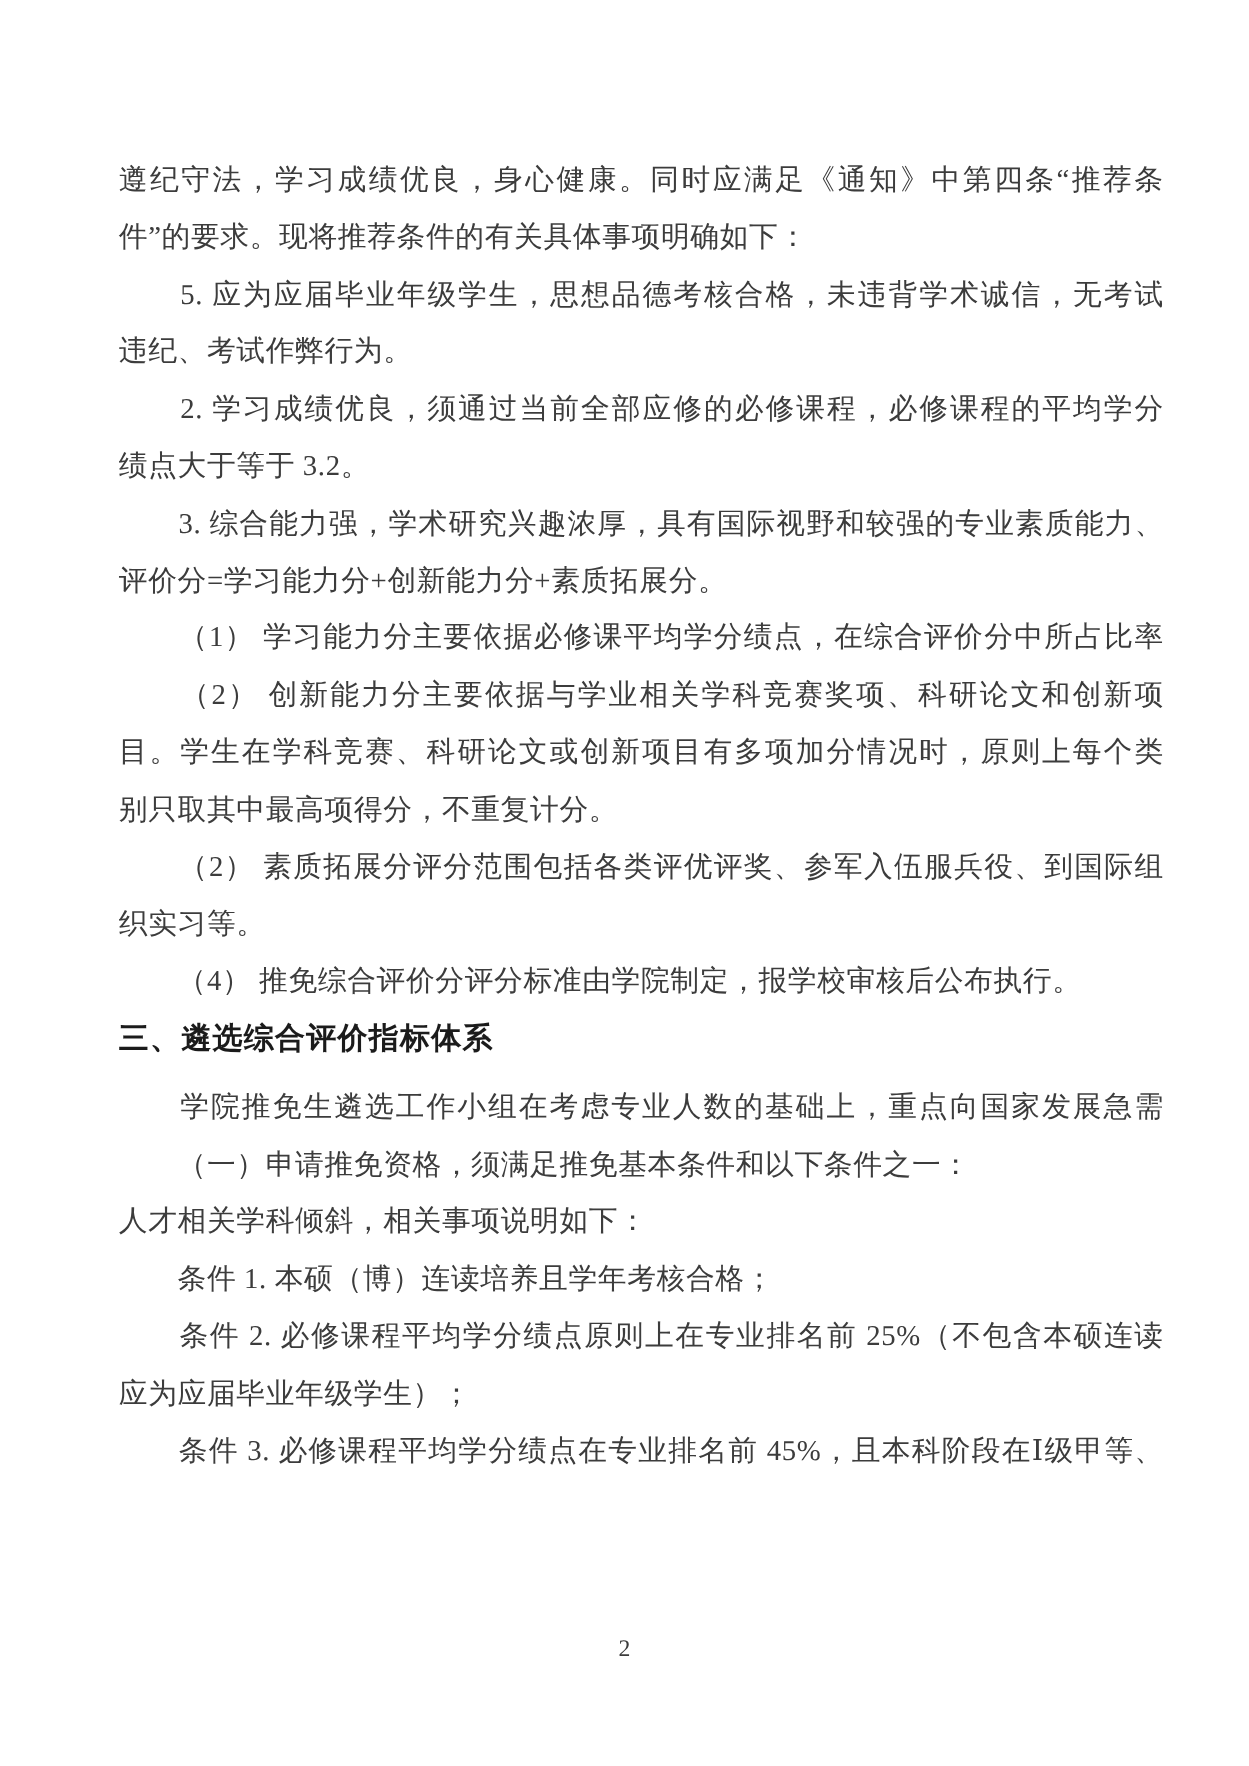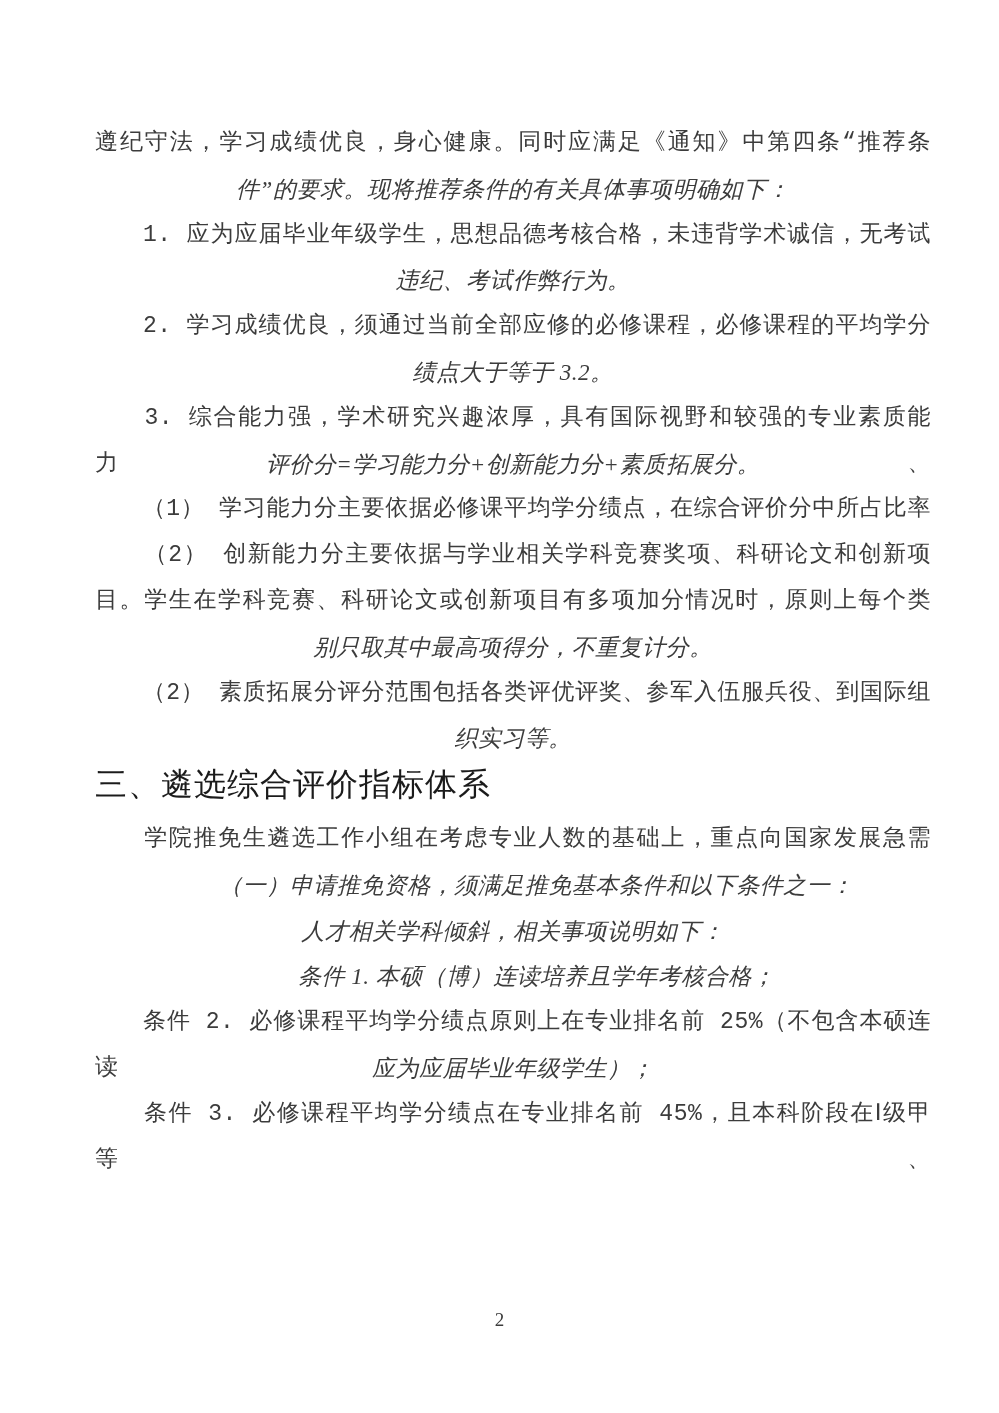--- a/index.html
+++ b/index.html
@@ -25,35 +25,33 @@
     line-height: 45.8px;
     font-size: 23px;
     letter-spacing: 0.5px;
     color: var(--body-text, #3c3c3c);
     white-space: nowrap;
   }
   .line.full {
     white-space: normal;
     text-align: justify;
     text-align-last: justify;
-    font-family: Liberation Mono, monospace;
     -moz-text-align-last: justify;
   }
   .line.end {
-    text-align: center;
-    font-style: italic;
+    text-align: left;
   }
   .heading {
     display: block;
     height: 45.8px;
     line-height: 45.8px;
     margin-bottom: 9px;
     font-family: "Liberation Sans", "DejaVu Sans", sans-serif;
-    font-weight: 400;
-    font-size: 32px;
+    font-weight: 700;
+    font-size: 24px;
     letter-spacing: 1px;
     color: var(--heading-text, #1b1b1b);
     white-space: nowrap;
   }
   .footer {
     position: absolute;
     left: 0; top: 1306px;
     width: 999px;
     text-align: center;
     font-size: 19px;
@@ -61,32 +59,33 @@
     color: var(--body-text, #3c3c3c);
   }
 </style>
 </head>
 <body>
 
 <div class="page">
   <div class="content">
       <div class="line full">遵纪守法，学习成绩优良，身心健康。同时应满足《通知》中第四条“推荐条</div>
       <div class="line end">件”的要求。现将推荐条件的有关具体事项明确如下：</div>
-      <div class="line full">　　1. 应为应届毕业年级学生，思想品德考核合格，未违背学术诚信，无考试</div>
+      <div class="line full">　　5. 应为应届毕业年级学生，思想品德考核合格，未违背学术诚信，无考试</div>
       <div class="line end">违纪、考试作弊行为。</div>
       <div class="line full">　　2. 学习成绩优良，须通过当前全部应修的必修课程，必修课程的平均学分</div>
       <div class="line end">绩点大于等于 3.2。</div>
       <div class="line full">　　3. 综合能力强，学术研究兴趣浓厚，具有国际视野和较强的专业素质能力、</div>
       <div class="line end">评价分=学习能力分+创新能力分+素质拓展分。</div>
       <div class="line full">　　（1） 学习能力分主要依据必修课平均学分绩点，在综合评价分中所占比率</div>
       <div class="line full">　　（2） 创新能力分主要依据与学业相关学科竞赛奖项、科研论文和创新项</div>
       <div class="line full">目。学生在学科竞赛、科研论文或创新项目有多项加分情况时，原则上每个类</div>
       <div class="line end">别只取其中最高项得分，不重复计分。</div>
       <div class="line full">　　（2） 素质拓展分评分范围包括各类评优评奖、参军入伍服兵役、到国际组</div>
       <div class="line end">织实习等。</div>
+      <div class="line end">　　（4） 推免综合评价分评分标准由学院制定，报学校审核后公布执行。</div>
       <div class="heading">三、遴选综合评价指标体系</div>
       <div class="line full">　　学院推免生遴选工作小组在考虑专业人数的基础上，重点向国家发展急需</div>
       <div class="line end">　　（一）申请推免资格，须满足推免基本条件和以下条件之一：</div>
       <div class="line end">人才相关学科倾斜，相关事项说明如下：</div>
       <div class="line end">　　条件 1. 本硕（博）连读培养且学年考核合格；</div>
       <div class="line full">　　条件 2. 必修课程平均学分绩点原则上在专业排名前 25%（不包含本硕连读</div>
       <div class="line end">应为应届毕业年级学生）；</div>
       <div class="line full">　　条件 3. 必修课程平均学分绩点在专业排名前 45%，且本科阶段在Ⅰ级甲等、</div>
     </div>
   <div class="footer">2</div>

